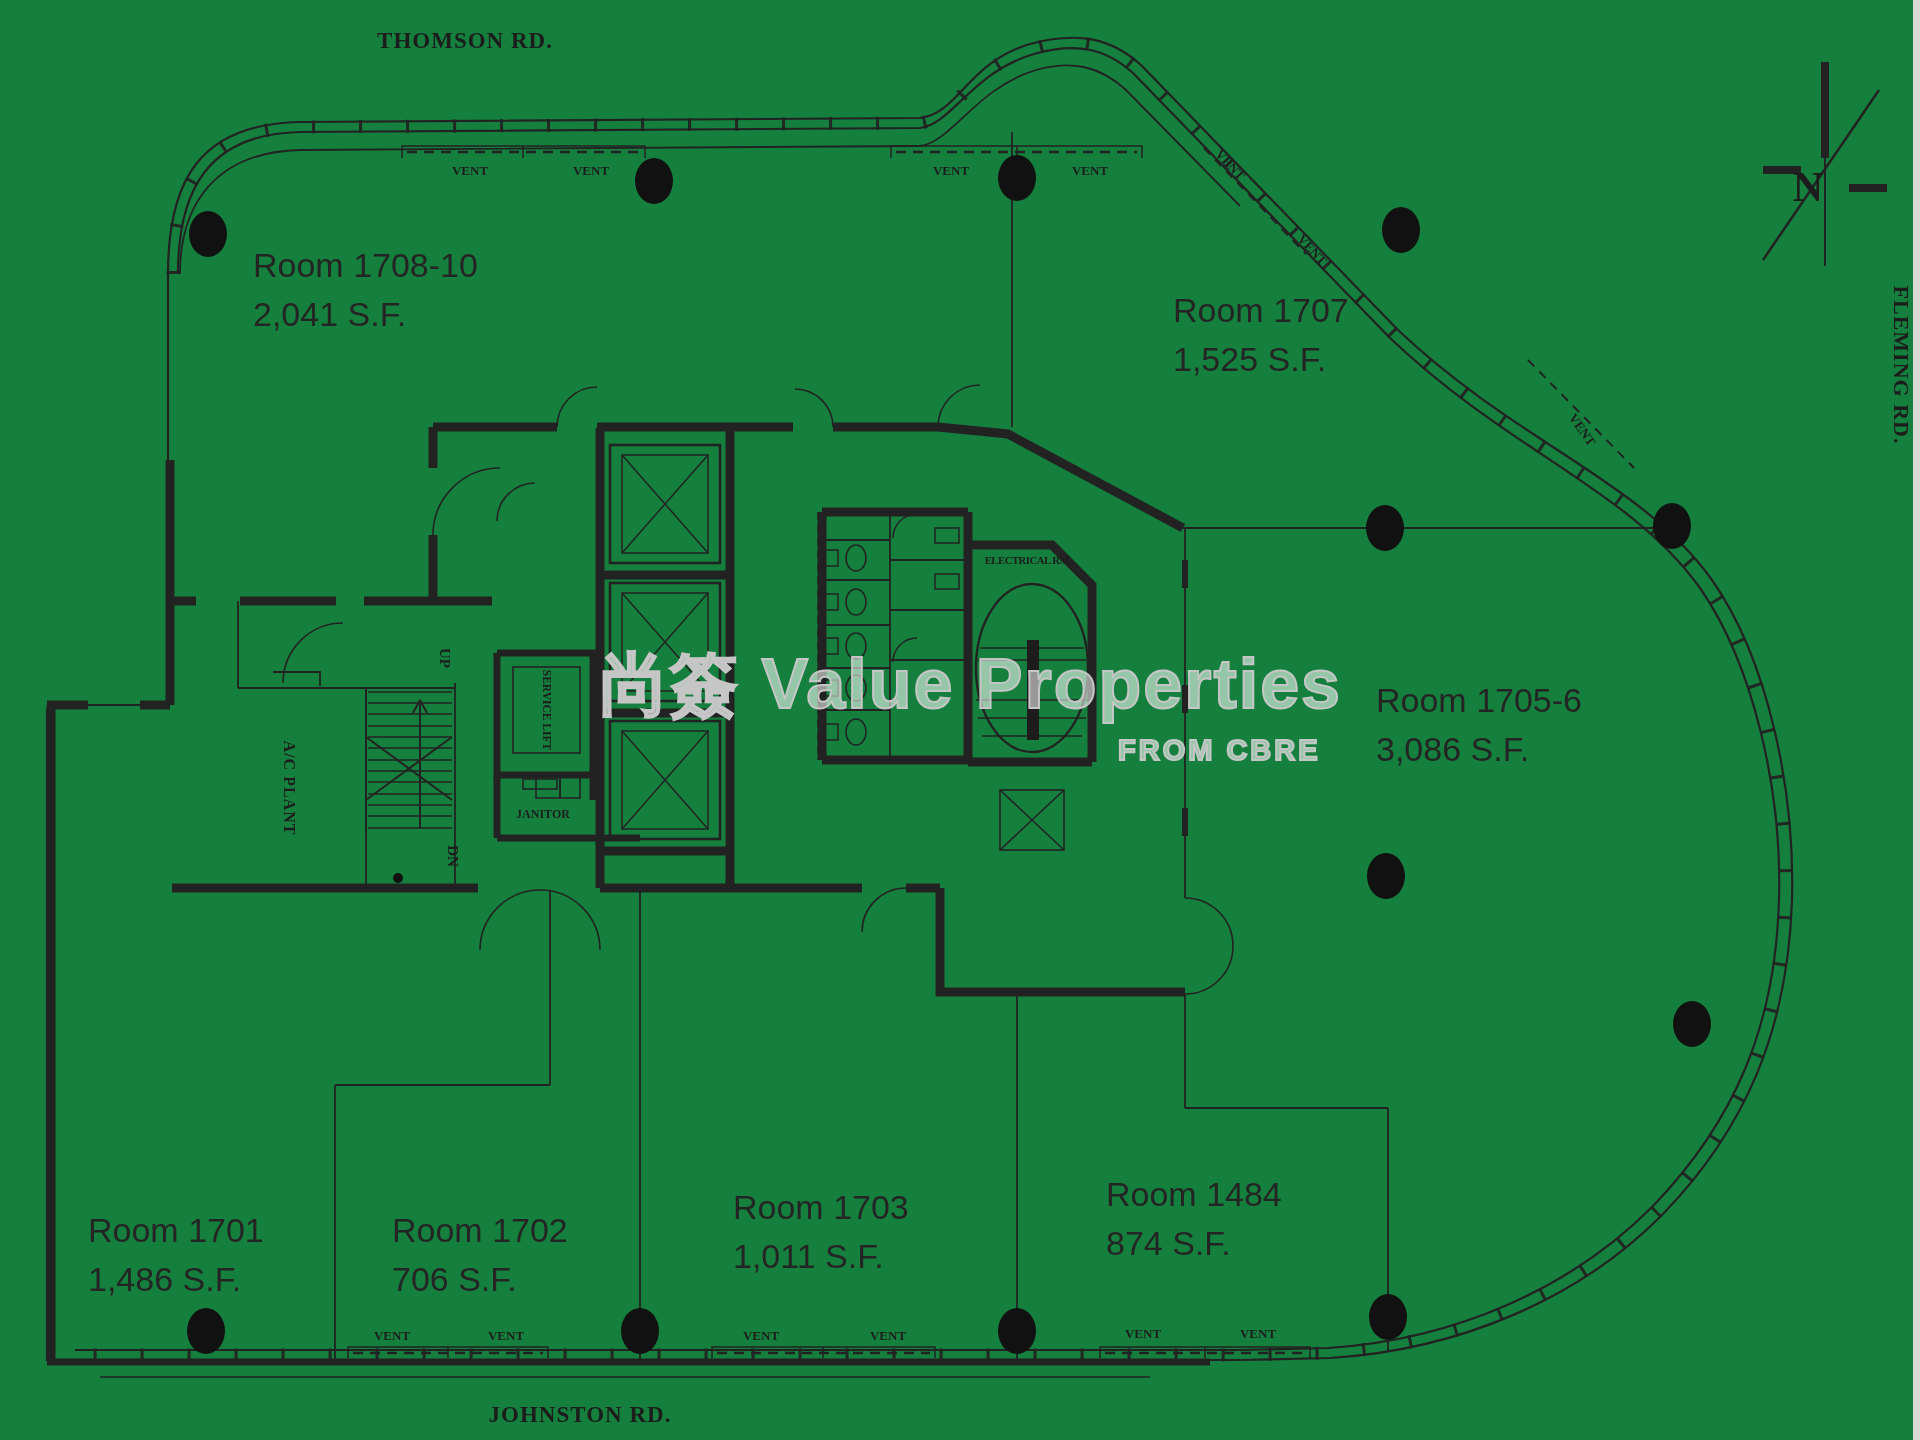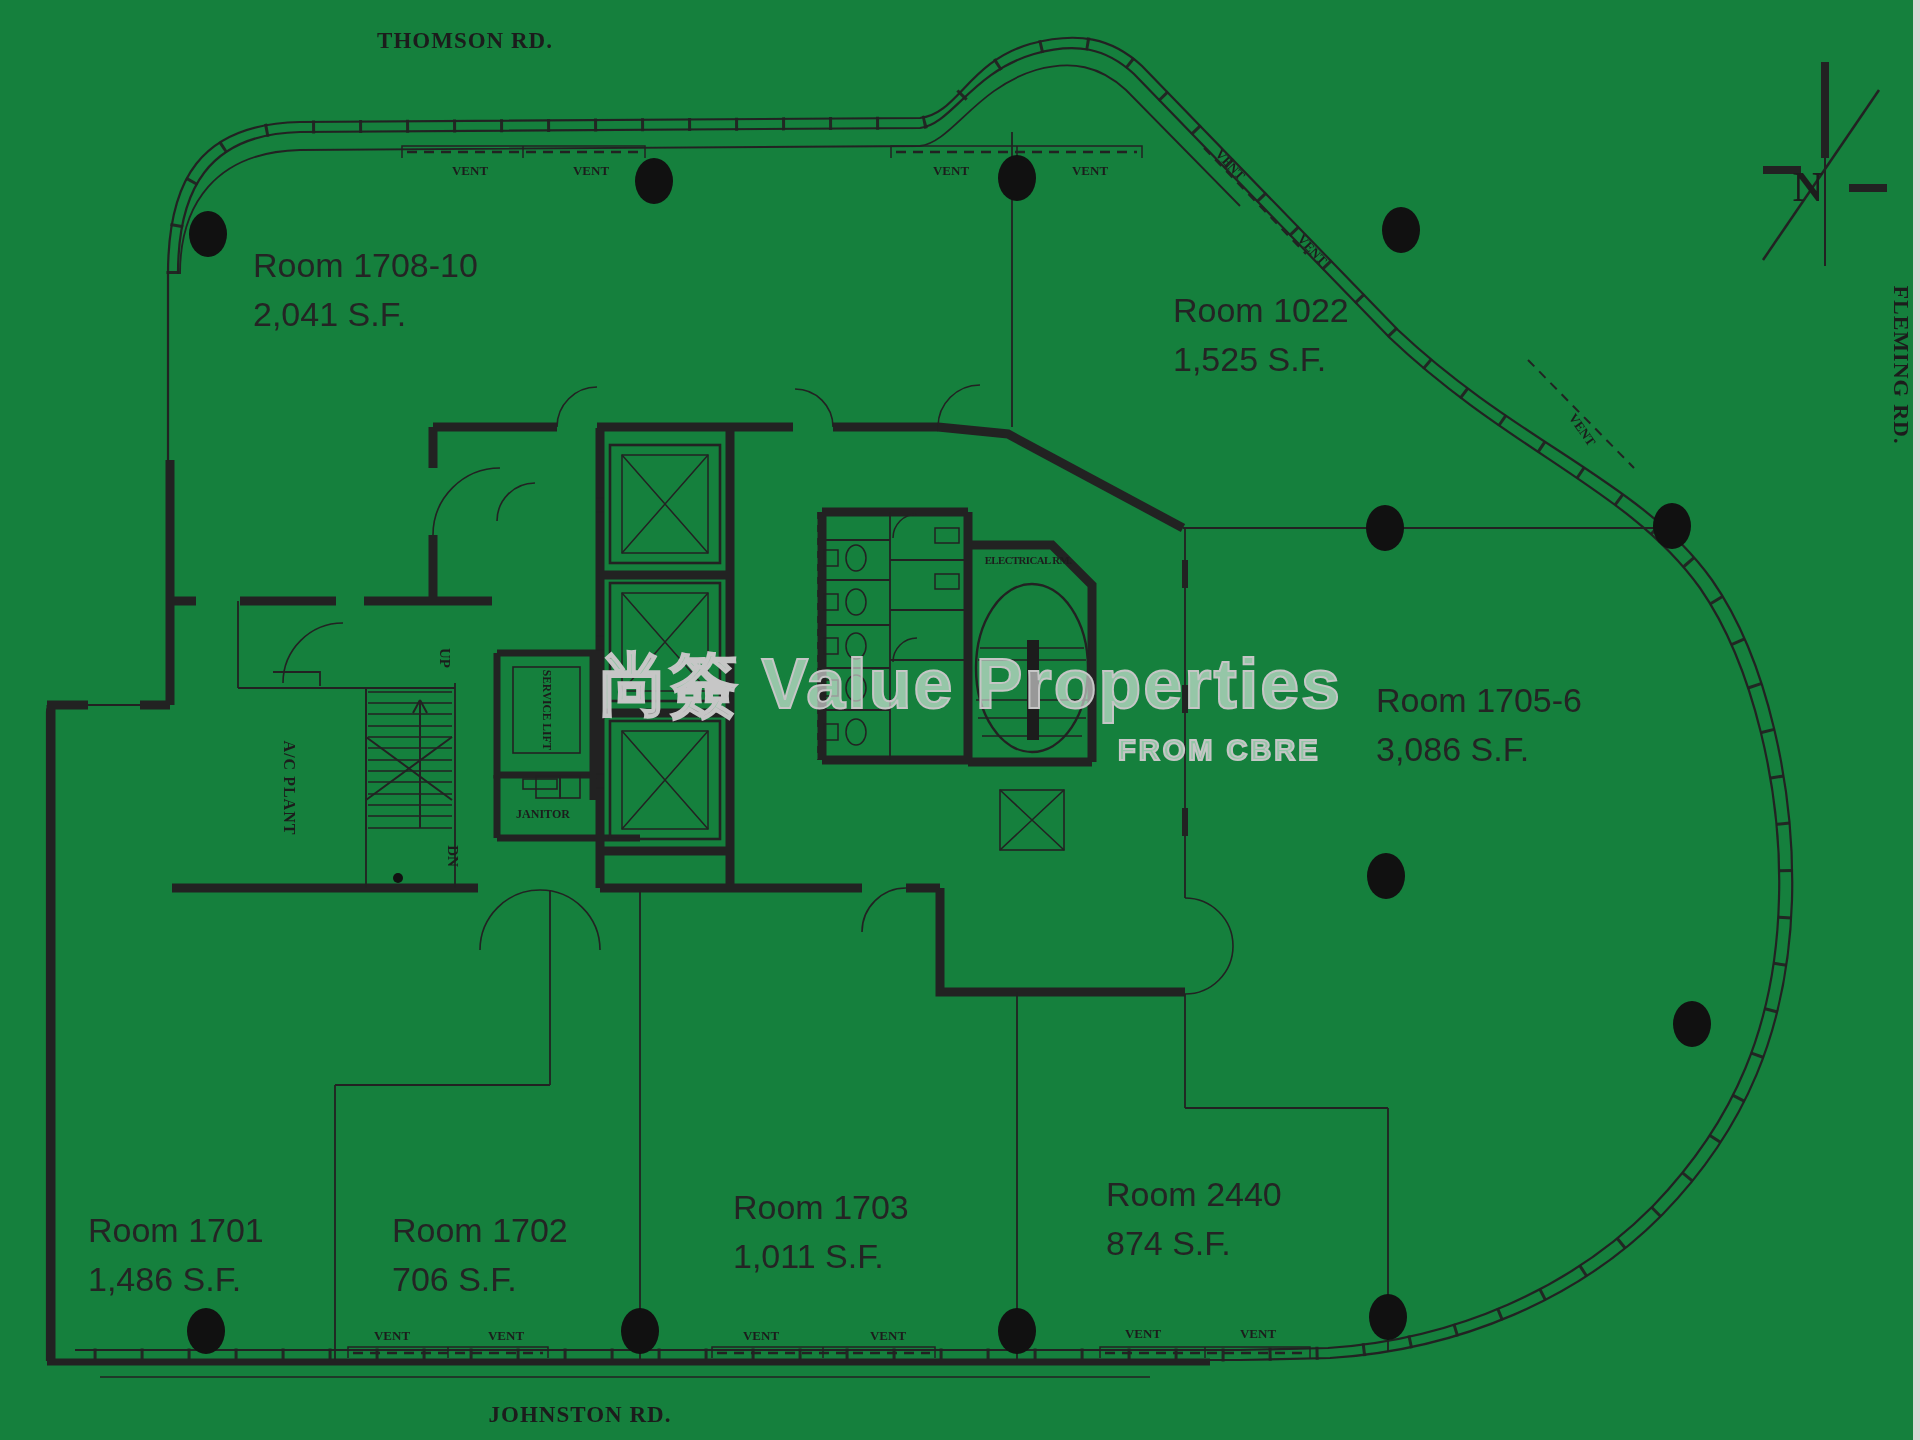--- a/index.html
+++ b/index.html
@@ -200,41 +200,41 @@
   <div class="lbl serifb road" style="left:580px;top:1402px;transform:translateX(-50%);">JOHNSTON RD.</div>
   <div class="lbl serifb" style="left:1901px;top:365px;font-size:22px;letter-spacing:1px;transform:translate(-50%,-50%) rotate(90deg);">FLEMING RD.</div>
 
   <div class="lbl serifb north-n" style="left:1808px;top:187px;transform:translate(-50%,-50%);">N</div>
 
   <div class="room-label" style="left:253px;top:241px;">
     <div>Room 1708-10</div>
     <div>2,041 S.F.</div>
   </div>
   <div class="room-label" style="left:1173px;top:286px;">
-    <div>Room 1022</div>
+    <div>Room 1707</div>
     <div>1,525 S.F.</div>
   </div>
   <div class="room-label" style="left:1368px;top:676px;margin-left:8px;">
     <div>Room 1705-6</div>
     <div>3,086 S.F.</div>
   </div>
   <div class="room-label" style="left:88px;top:1206px;">
     <div>Room 1701</div>
     <div>1,486 S.F.</div>
   </div>
   <div class="room-label" style="left:392px;top:1206px;">
     <div>Room 1702</div>
     <div>706 S.F.</div>
   </div>
   <div class="room-label" style="left:733px;top:1183px;">
     <div>Room 1703</div>
     <div>1,011 S.F.</div>
   </div>
   <div class="room-label" style="left:1106px;top:1170px;">
-    <div>Room 2440</div>
+    <div>Room 1484</div>
     <div>874 S.F.</div>
   </div>
 
   <div class="lbl serifb" style="left:289px;top:788px;font-size:16px;letter-spacing:1px;transform:translate(-50%,-50%) rotate(90deg);">A/C PLANT</div>
   <div class="lbl serifb" style="left:547px;top:710px;font-size:11.5px;transform:translate(-50%,-50%) rotate(90deg);">SERVICE LIFT</div>
   <div class="lbl serifb tinylabel" style="left:543px;top:814px;transform:translate(-50%,-50%);">JANITOR</div>
   <div class="lbl serifb" style="left:444px;top:658px;font-size:15px;transform:translate(-50%,-50%) rotate(90deg);">UP</div>
   <div class="lbl serifb" style="left:452px;top:856px;font-size:15px;transform:translate(-50%,-50%) rotate(90deg);">DN</div>
   <div class="lbl serifb" style="left:1028px;top:560px;font-size:10px;transform:translate(-50%,-50%) scaleX(1.08);filter:blur(0.5px);letter-spacing:-0.5px;">ELECTRICAL RM.</div>
 

